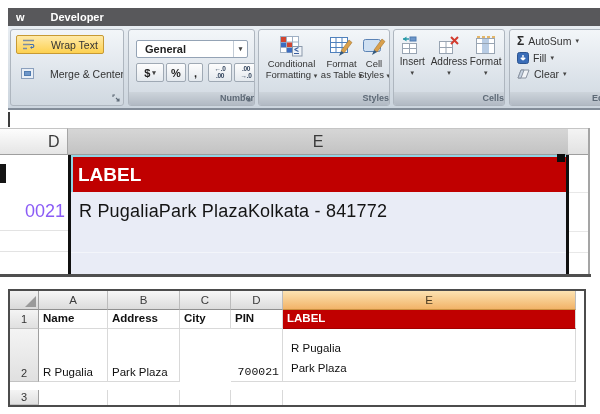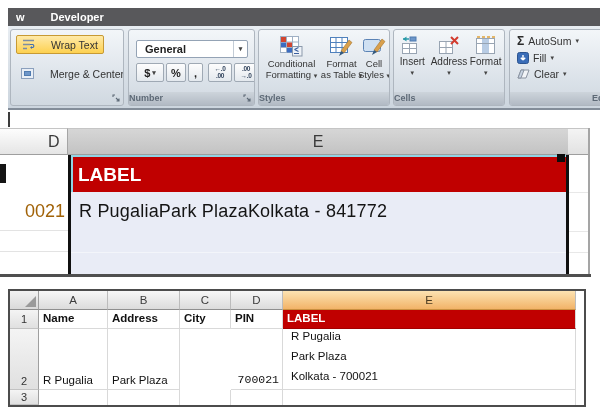--- a/index.html
+++ b/index.html
@@ -12,21 +12,21 @@
             color:#fff; display:flex; align-items:center; gap:26px; padding-left:8px;
             font-size:11px; font-weight:bold; }
   .tab { cursor:default; }
   .ribbon-body { position:absolute; left:8px; top:26px; right:0; height:82px;
                  background:linear-gradient(#e8edf2,#ccd5de); }
   .ribbon-edge { position:absolute; left:8px; right:0; top:108px; height:2px; background:#838d99; }
   .rgroup { position:absolute; top:3px; bottom:2px; border:1px solid #aeb6bf; border-radius:3px;
             background:linear-gradient(#f3f6f9,#dbe2e9 66%,#d0d8e0); overflow:hidden; }
   .gfooter { position:absolute; left:0; right:0; bottom:0; height:13px;
              background:linear-gradient(#cdd4db,#b2bac4); font-size:9px; font-weight:bold;
-             color:#5d6976; text-align:left; line-height:13px; }
+             color:#5d6976; text-align:right; line-height:13px; }
   .gfooter.left { text-align:left; padding-left:2px; }
   .gfooter.right { text-align:right; padding-right:12px; }
   .launcher { position:absolute; right:2px; bottom:2px; width:9px; height:9px; }
   .rbtn { display:flex; align-items:center; gap:16px; font-size:10.5px; color:#333;
           position:absolute; height:19px; padding:0 5px; white-space:nowrap; cursor:default; }
   .rbtn.hl { background:linear-gradient(#ffeaa9,#fdd150); border:1px solid #c79a34; border-radius:2px; }
   .arrow { font-size:7px; color:#444; }
   .combo { position:absolute; left:7px; top:10px; width:112px; height:18px; background:#fff;
            border:1px solid #94a3b5; border-radius:2px; display:flex; align-items:center;
            font-size:11px; font-weight:bold; color:#222; padding-left:8px; }
@@ -61,21 +61,21 @@
   .zs-h { left:568px; top:18px; width:20px; height:27px; background:linear-gradient(#f4f4f4,#e2e2e2);
           border-bottom:1px solid #9e9e9e; border-top:1px solid #c5c5c5; }
   .zright { position:absolute; left:588px; top:18px; width:2px; height:149px; background:#a5a5a5; }
   .zd-label { left:0; top:45px; width:68px; height:37px; background:#fff; }
   .pinbar { position:absolute; left:0; top:9px; width:6px; height:19px; background:#141414; }
   .ze-label { left:71px; top:45px; width:495px; height:37px; background:#c00000;
               border-top:2px solid #92d4e4; border-left:2px solid #92d4e4;
               color:#fff; font-weight:bold; font-size:19px; line-height:35px; padding-left:5px; }
   .zhandle { position:absolute; left:557px; top:44px; width:8px; height:8px; background:#0c0c0c; }
   .zd-data { left:0; top:82px; width:68px; height:39px; background:#fff; border-bottom:1px solid #e3e3e3;
-             font-size:18px; color:#a16207; line-height:38px; text-align:right; padding-right:3px; }
+             font-size:18px; color:#8b5cf6; line-height:38px; text-align:right; padding-right:3px; }
   .ze-data { left:71px; top:82px; width:495px; height:39px; background:#e9ecf6; font-size:18px;
              color:#141414; line-height:38px; padding-left:8px; letter-spacing:0.2px; white-space:nowrap; }
   .zd-empty { left:0; top:121px; width:68px; height:43px; background:#fff; }
   .zd-line { position:absolute; left:0; top:20px; width:68px; height:1px; background:#e3e3e3; }
   .ze-empty { left:71px; top:121px; width:495px; height:43px; background:#e9ecf6; }
   .ze-line { position:absolute; left:0; top:21px; width:495px; height:1px; background:#f3f5fa; }
   .zb-left { position:absolute; left:68px; top:45px; width:3px; height:119px; background:#101010; }
   .zb-right { position:absolute; left:566px; top:45px; width:3px; height:119px; background:#101010; }
   .zbottom { position:absolute; left:0; top:164px; width:591px; height:3px; background:#4f4f4f; }
   .zsliver-line { position:absolute; left:569px; width:19px; height:1px; background:#e8e8e8; }
@@ -90,21 +90,21 @@
   .mh { background:linear-gradient(#f7f7f7,#dcdcdc); border-right:1px solid #bcbcbc;
         border-bottom:1px solid #8f8f8f; text-align:center; font-size:11.5px; color:#3c3c3c;
         line-height:18px; }
   .mh-e { background:linear-gradient(#fce3b2,#f2b368); border-bottom:1px solid #c98f3f; color:#4a3a20; }
   .corner { background:linear-gradient(#f2f2f2,#d9d9d9); border-right:1px solid #9f9f9f;
             border-bottom:1px solid #8f8f8f; }
   .corner .tri { position:absolute; right:2px; bottom:2px; width:0; height:0;
                  border-left:11px solid transparent; border-bottom:11px solid #9a9a9a; }
   .rncell { background:linear-gradient(#f4f4f4,#e0e0e0); border-right:1px solid #9f9f9f;
             border-bottom:1px solid #c2c2c2; text-align:center; font-size:11px; color:#333; }
-  .ms-r1 { top:19px; height:19px; } .ms-r2 { top:38px; height:61px;text-align:right; } .ms-r3 { top:99px; height:15px; }
+  .ms-r1 { top:19px; height:19px; } .ms-r2 { top:38px; height:53px;text-align:right; } .ms-r3 { top:99px; height:15px; }
   .c1 { font-weight:bold; font-size:11.5px; color:#111; padding:2px 0 0 4px;
         border-right:1px solid #d9d9d9; border-bottom:1px solid #d9d9d9; }
   .c1.red { background:#c00000; color:#fff; border-bottom:1px solid #a30000; }
   .c2 { font-size:11.5px; color:#111; border-right:1px solid #d9d9d9; border-bottom:1px solid #d9d9d9;
         display:flex; align-items:flex-end; padding:0 0 3px 4px; }
   .c2.num { justify-content:flex-end; padding-right:3px;font-family:Liberation Mono, monospace; }
   .c2.multi { flex-direction:column; align-items:flex-start; justify-content:flex-end;
               line-height:20px; padding-left:8px; }
   .c3 { border-right:1px solid #d9d9d9; }
   .rn1 { line-height:19px; } .rn2 { display:flex; align-items:flex-end; justify-content:center;
@@ -348,21 +348,20 @@
     </div>
     <div class="ms ms-b ms-r2 c2">
       <span>Park Plaza</span>
     </div>
     <div class="ms ms-d ms-r2 c2 num">
       <span>700021</span>
     </div>
     <div class="ms ms-e ms-r2 c2 multi">
       <span>R Pugalia</span>
       <span>Park Plaza</span>
-      <span>Kolkata - 700021</span>
     </div>
 
     <div class="ms ms-rn ms-r3 rncell rn3">3</div>
     <div class="ms ms-a ms-r3 c3"></div>
     <div class="ms ms-b ms-r3 c3"></div>
     <div class="ms ms-c ms-r3 c3"></div>
     <div class="ms ms-d ms-r3 c3"></div>
     <div class="ms ms-e ms-r3 c3"></div>
   </div>
 

